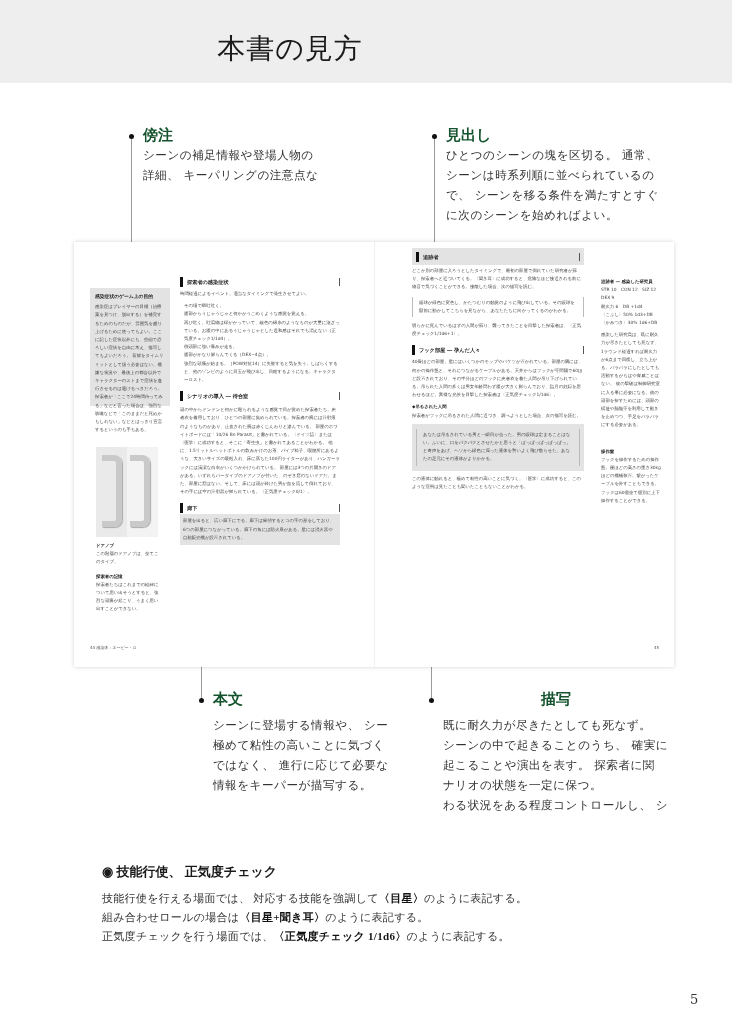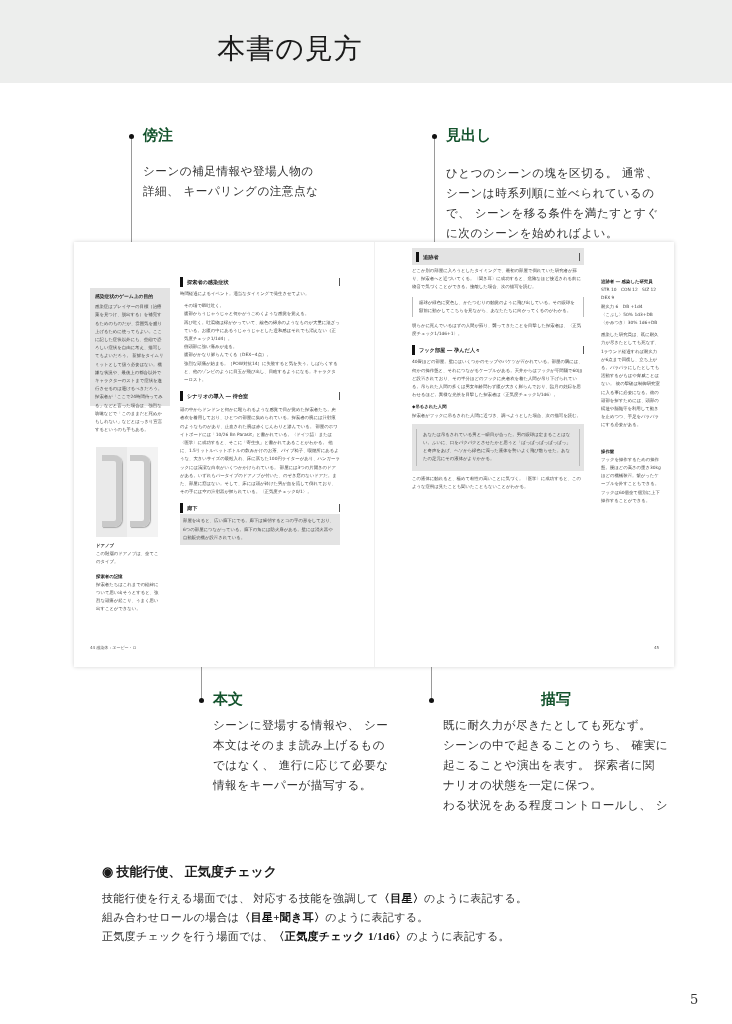--- a/index.html
+++ b/index.html
@@ -51,30 +51,30 @@
 <div class="page-title">本書の見方</div>
 
 <div class="vline" style="left:131px; top:136px; height:152px;"></div>
 <div class="vline" style="left:434px; top:136px; height:140px;"></div>
 <div class="vline" style="left:201px; top:640px; height:60px;"></div>
 <div class="vline" style="left:431px; top:600px; height:98px;"></div>
 
 <div class="callout" style="left:126px; top:126px; width:200px;">
   <span class="bullet" style="left:3px; top:8px;"></span>
   <h3 style="margin-left:17px;">傍注</h3>
-  <div style="margin-left:17px; margin-top:16px;">
+  <div style="margin-left:17px; margin-top:0;">
     <p>シーンの補足情報や登場人物の</p>
     <p>詳細、 キーパリングの注意点な</p>
   </div>
 </div>
 
 <div class="callout" style="left:429px; top:126px; width:240px;">
   <span class="bullet" style="left:3px; top:8px;"></span>
   <h3 style="margin-left:17px;">見出し</h3>
-  <div style="margin-left:17px; margin-top:18px;">
+  <div style="margin-left:17px; margin-top:0;">
     <p>ひとつのシーンの塊を区切る。 通常、</p>
     <p>シーンは時系列順に並べられているの</p>
     <p>で、 シーンを移る条件を満たすとすぐ</p>
     <p>に次のシーンを始めればよい。</p>
   </div>
 </div>
 
 <div class="spread">
   <div class="gutter"></div>
 
@@ -140,21 +140,21 @@
     <div class="mini">フックを操作するための操作盤。腰ほどの高さの重さ30kgほどの機械装置。繋がったケーブルを外すこともできる。フックは60個全て個別に上下操作することができる。</div>
   </div>
   <div class="foot" style="left:580px; top:403px;">45</div>
 </div>
 
 <div class="callout" style="left:196px; top:690px; width:200px;">
   <span class="bullet" style="left:3px; top:8px;"></span>
   <h3 style="margin-left:17px;">本文</h3>
   <div style="margin-left:17px; margin-top:6px;">
     <p>シーンに登場する情報や、 シー</p>
-    <p>本文はそのまま読み上げるもの</p>
+    <p>極めて粘性の高いことに気づく</p>
     <p>ではなく、 進行に応じて必要な</p>
     <p>情報をキーパーが描写する。</p>
   </div>
 </div>
 
 <div class="callout" style="left:426px; top:690px; width:260px;">
   <span class="bullet" style="left:3px; top:8px;"></span>
   <h3 style="text-align:center;">描写</h3>
   <div style="margin-left:17px; margin-top:6px;">
     <p>既に耐久力が尽きたとしても死なず。</p>

